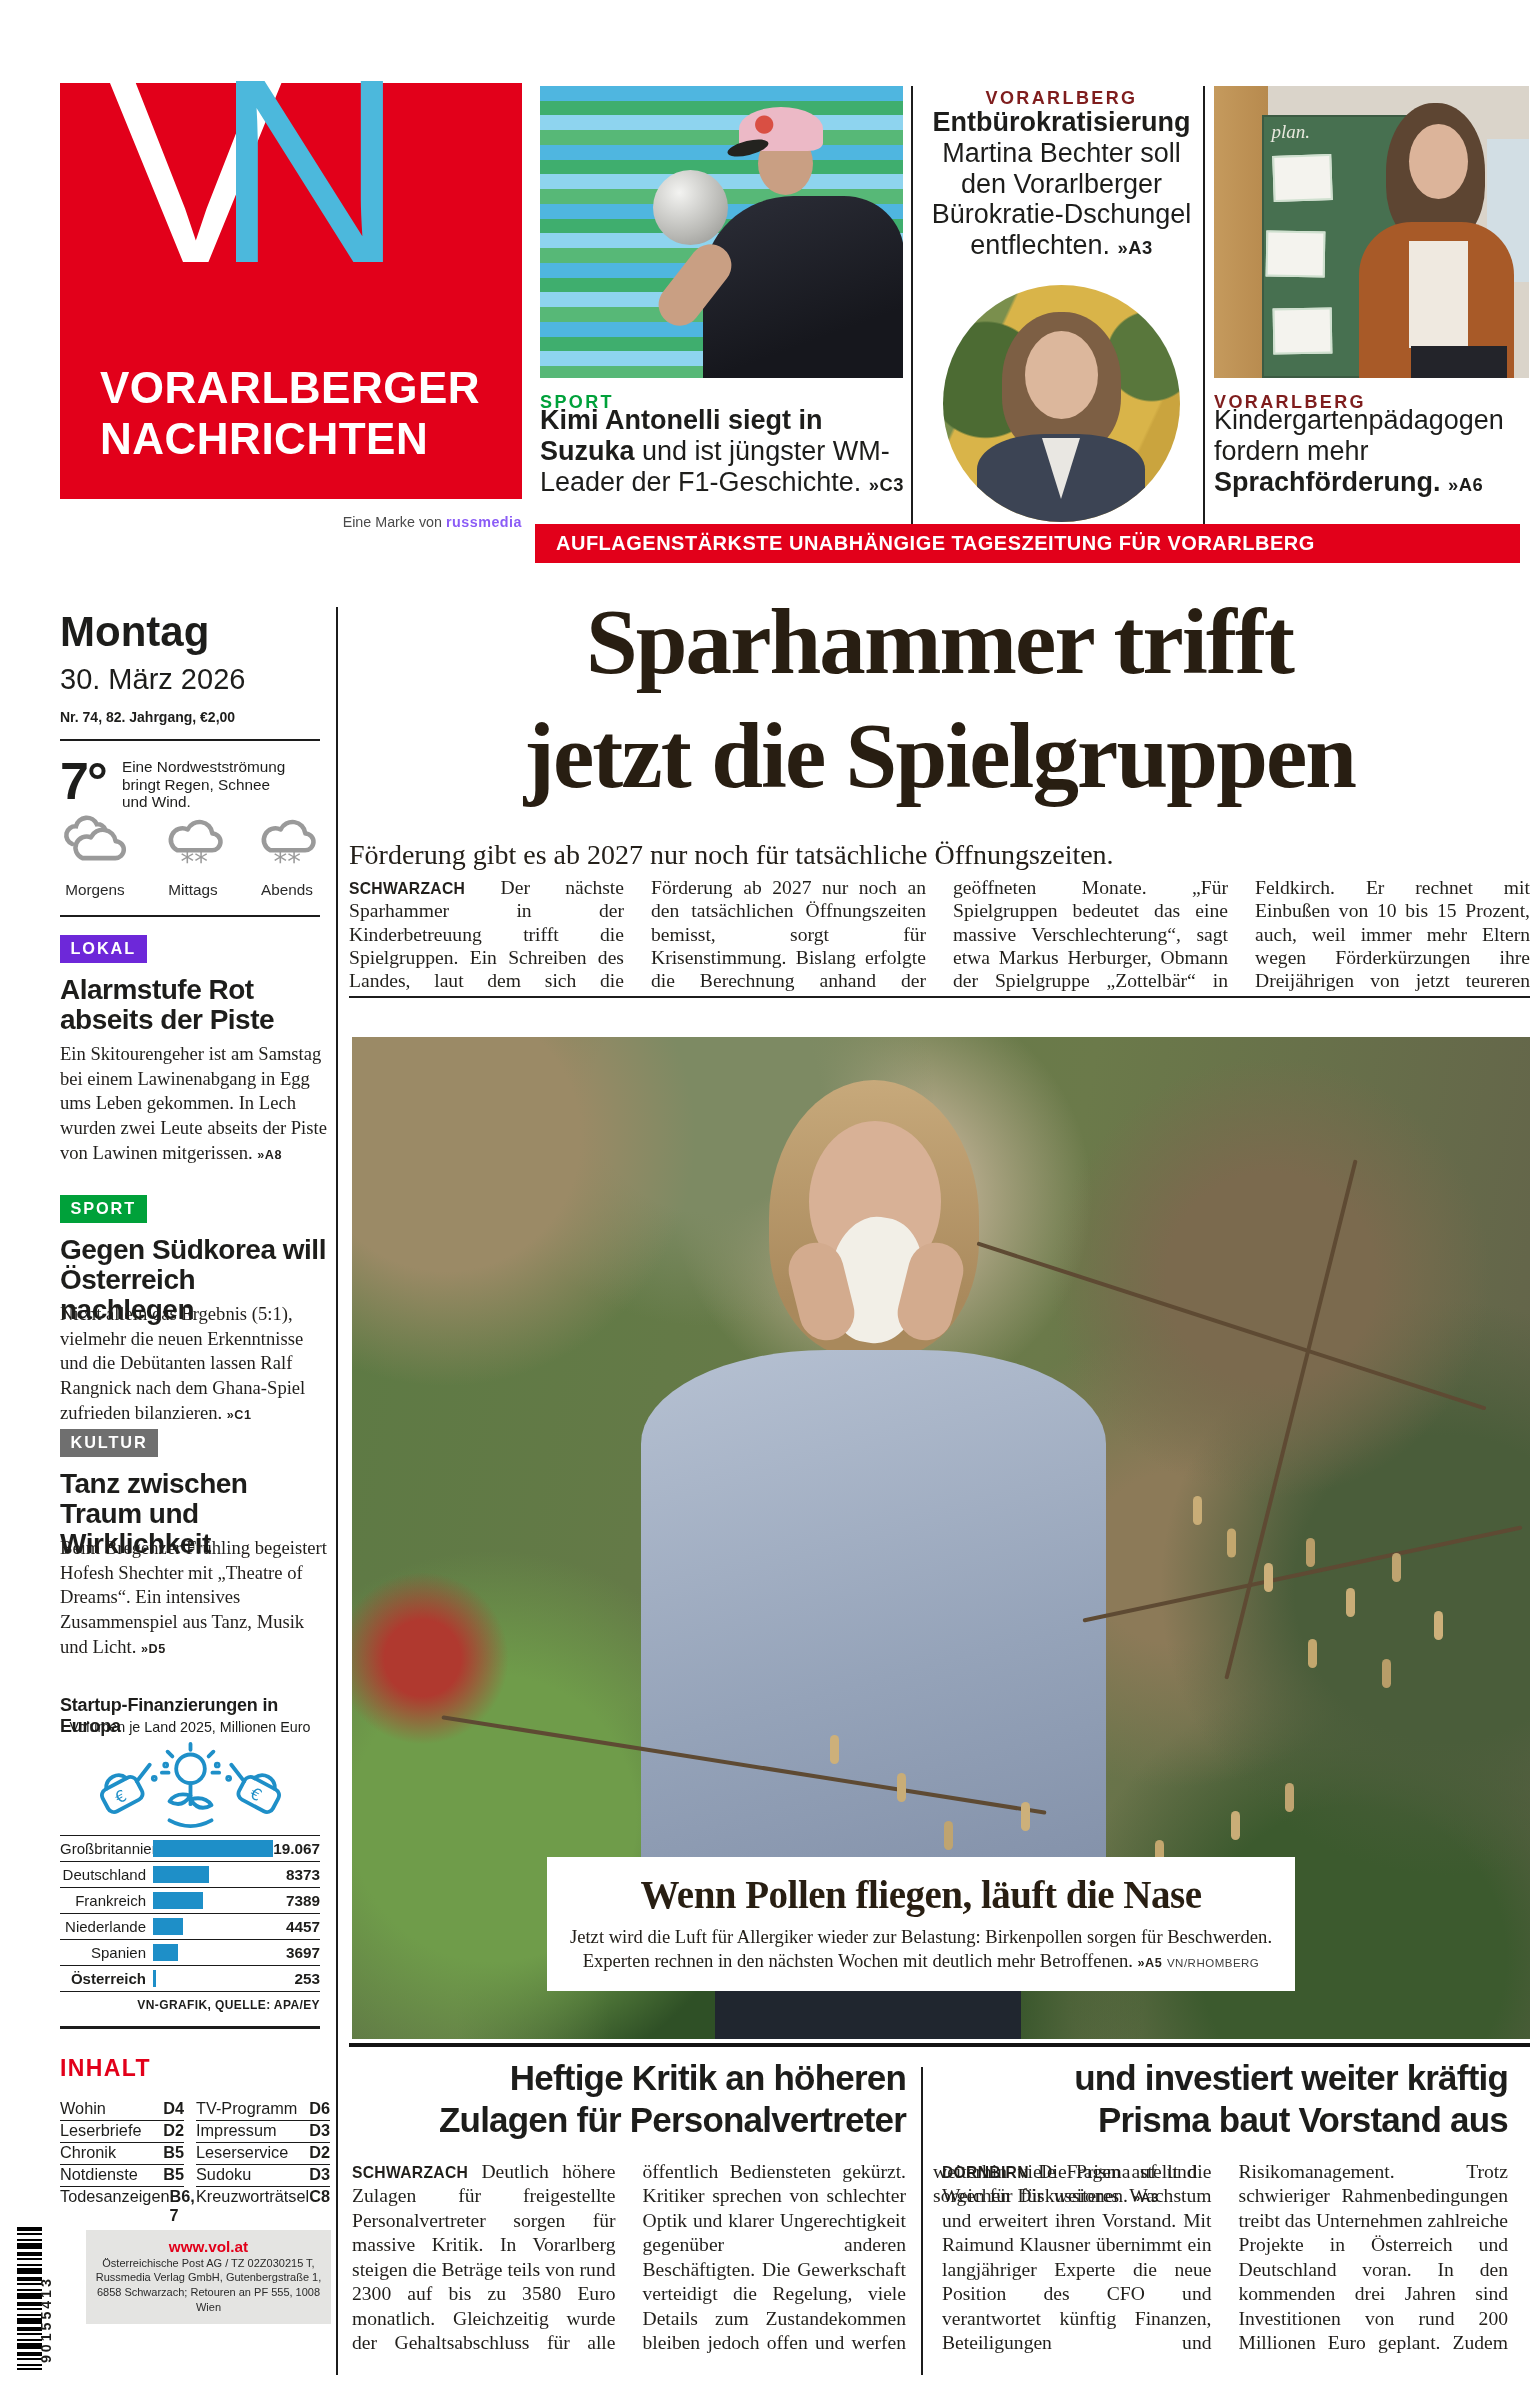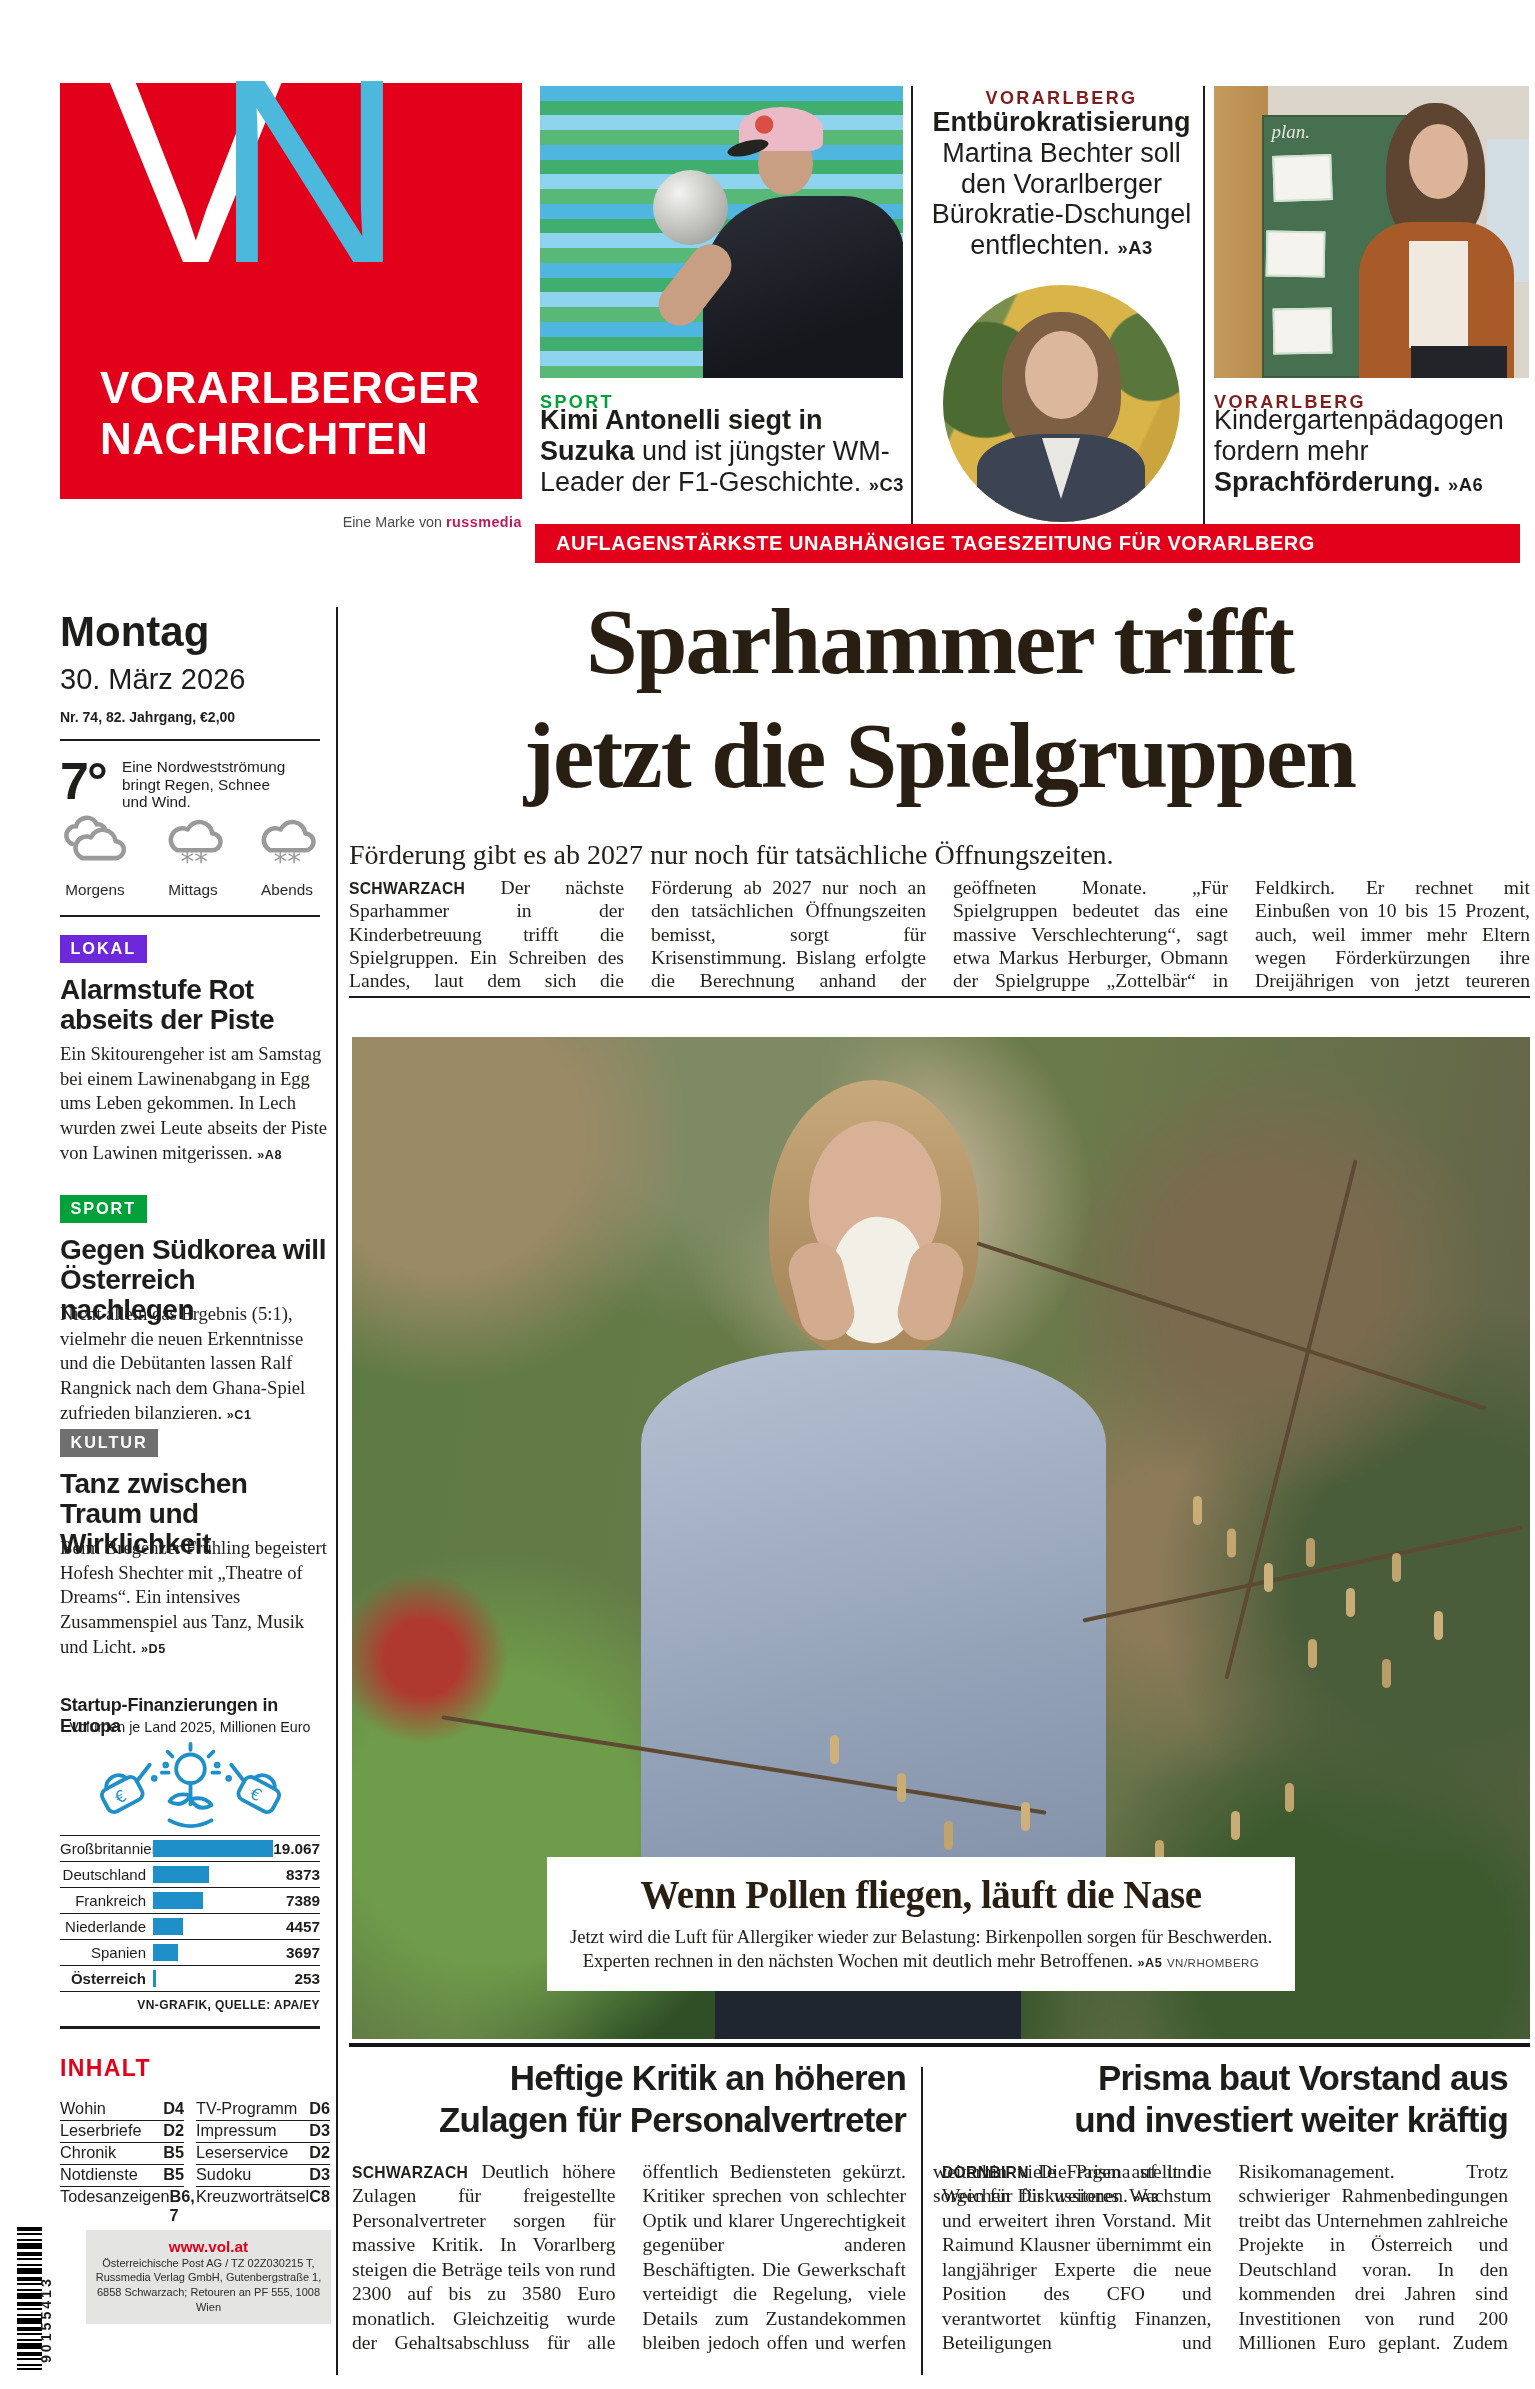--- a/index.html
+++ b/index.html
@@ -8,21 +8,21 @@
   .abs{position:absolute;}
   .vrule{position:absolute;width:1.9px;background:#1c1c1c;}
   .hrule{position:absolute;height:1.9px;background:#1c1c1c;}
   
   #logo-box{left:60px;top:83px;width:462px;height:416px;background:#e2001a;}
   #logo-vn{position:absolute;left:36px;top:-43px;font-weight:normal;font-size:263px;line-height:1;letter-spacing:-19px;margin-left:12px;}
   #logo-vn .v{color:#ffffff;}
   #logo-vn .n{color:#4cb8dc;margin-left:-50px;}
   #logo-name{position:absolute;left:40px;top:279px;color:#fff;font-weight:bold;font-size:44px;line-height:1.17;letter-spacing:0.5px;}
   #tagline{left:239px;top:514px;width:283px;text-align:right;font-size:14.3px;color:#4a4a4a;}
-  #tagline b{color:#be185d;letter-spacing:0.5px;}
+  #tagline b{color:#8b5cf6;letter-spacing:0.5px;}
   
   .kicker{font-weight:bold;font-size:18px;letter-spacing:2.4px;}
   .kicker.red{color:#7f1d1d;} .kicker.green{color:#00a13a;}
   .badge{display:inline-block;color:#fff;font-weight:bold;font-size:16.3px;letter-spacing:1.9px;padding:3.8px 10.5px 4.8px;}
   .badge.lokal{background:#6d28d9;} .badge.sport{background:#00a13a;} .badge.kultur{background:#6f6f6f;}
   
   .teaser-text{font-size:27px;line-height:1.14;color:#1d1d1b;}
   .teaser-text .b{font-weight:bold;}
   .ref{font-family:"Liberation Sans",sans-serif;font-weight:bold;font-size:0.68em;letter-spacing:0.5px;}
   #banner{left:535px;top:524px;width:985px;height:39px;background:#e2001a;color:#fff;
@@ -421,22 +421,22 @@
   </div>
   <div class="abs cols" id="bottom-left-body">
     <span class="dateline">SCHWARZACH</span>
     <span>Deutlich höhere Zulagen für freigestellte Personalvertreter sorgen für massive Kritik. In Vorarlberg steigen die Beträge teils von rund 2300 auf bis zu 3580 Euro monatlich. Gleichzeitig wurde der Gehaltsabschluss für alle öffentlich Bediensteten gekürzt. Kritiker sprechen von schlechter Optik und klarer Ungerechtigkeit gegenüber anderen Beschäftigten. Die Gewerkschaft verteidigt die Regelung, viele Details zum Zustandekommen bleiben jedoch offen und werfen weiterhin viele Fragen auf und sorgen für Diskussionen.</span>
     <span class="ref">»A3</span>
   </div>
 
   <div class="vrule" style="left:921px;top:2067px;height:308px;"></div>
 
   <div class="abs bottom-head" style="left:942px;top:2057px;width:566px;">
+    <div>und investiert weiter kräftig</div>
     <div>Prisma baut Vorstand aus</div>
-    <div>und investiert weiter kräftig</div>
   </div>
   <div class="abs cols" id="bottom-right-body">
     <span class="dateline">DORNBIRN</span>
     <span>Die Prisma stellt die Weichen für weiteres Wachstum und erweitert ihren Vorstand. Mit Raimund Klausner übernimmt ein langjähriger Experte die neue Position des CFO und verantwortet künftig Finanzen, Beteiligungen und Risikomanagement. Trotz schwieriger Rahmenbedingungen treibt das Unternehmen zahlreiche Projekte in Österreich und Deutschland voran. In den kommenden drei Jahren sind Investitionen von rund 200 Millionen Euro geplant. Zudem setzt Prisma verstärkt auf Digitalisierung.</span>
     
   </div>
 
 </div>
 
 

